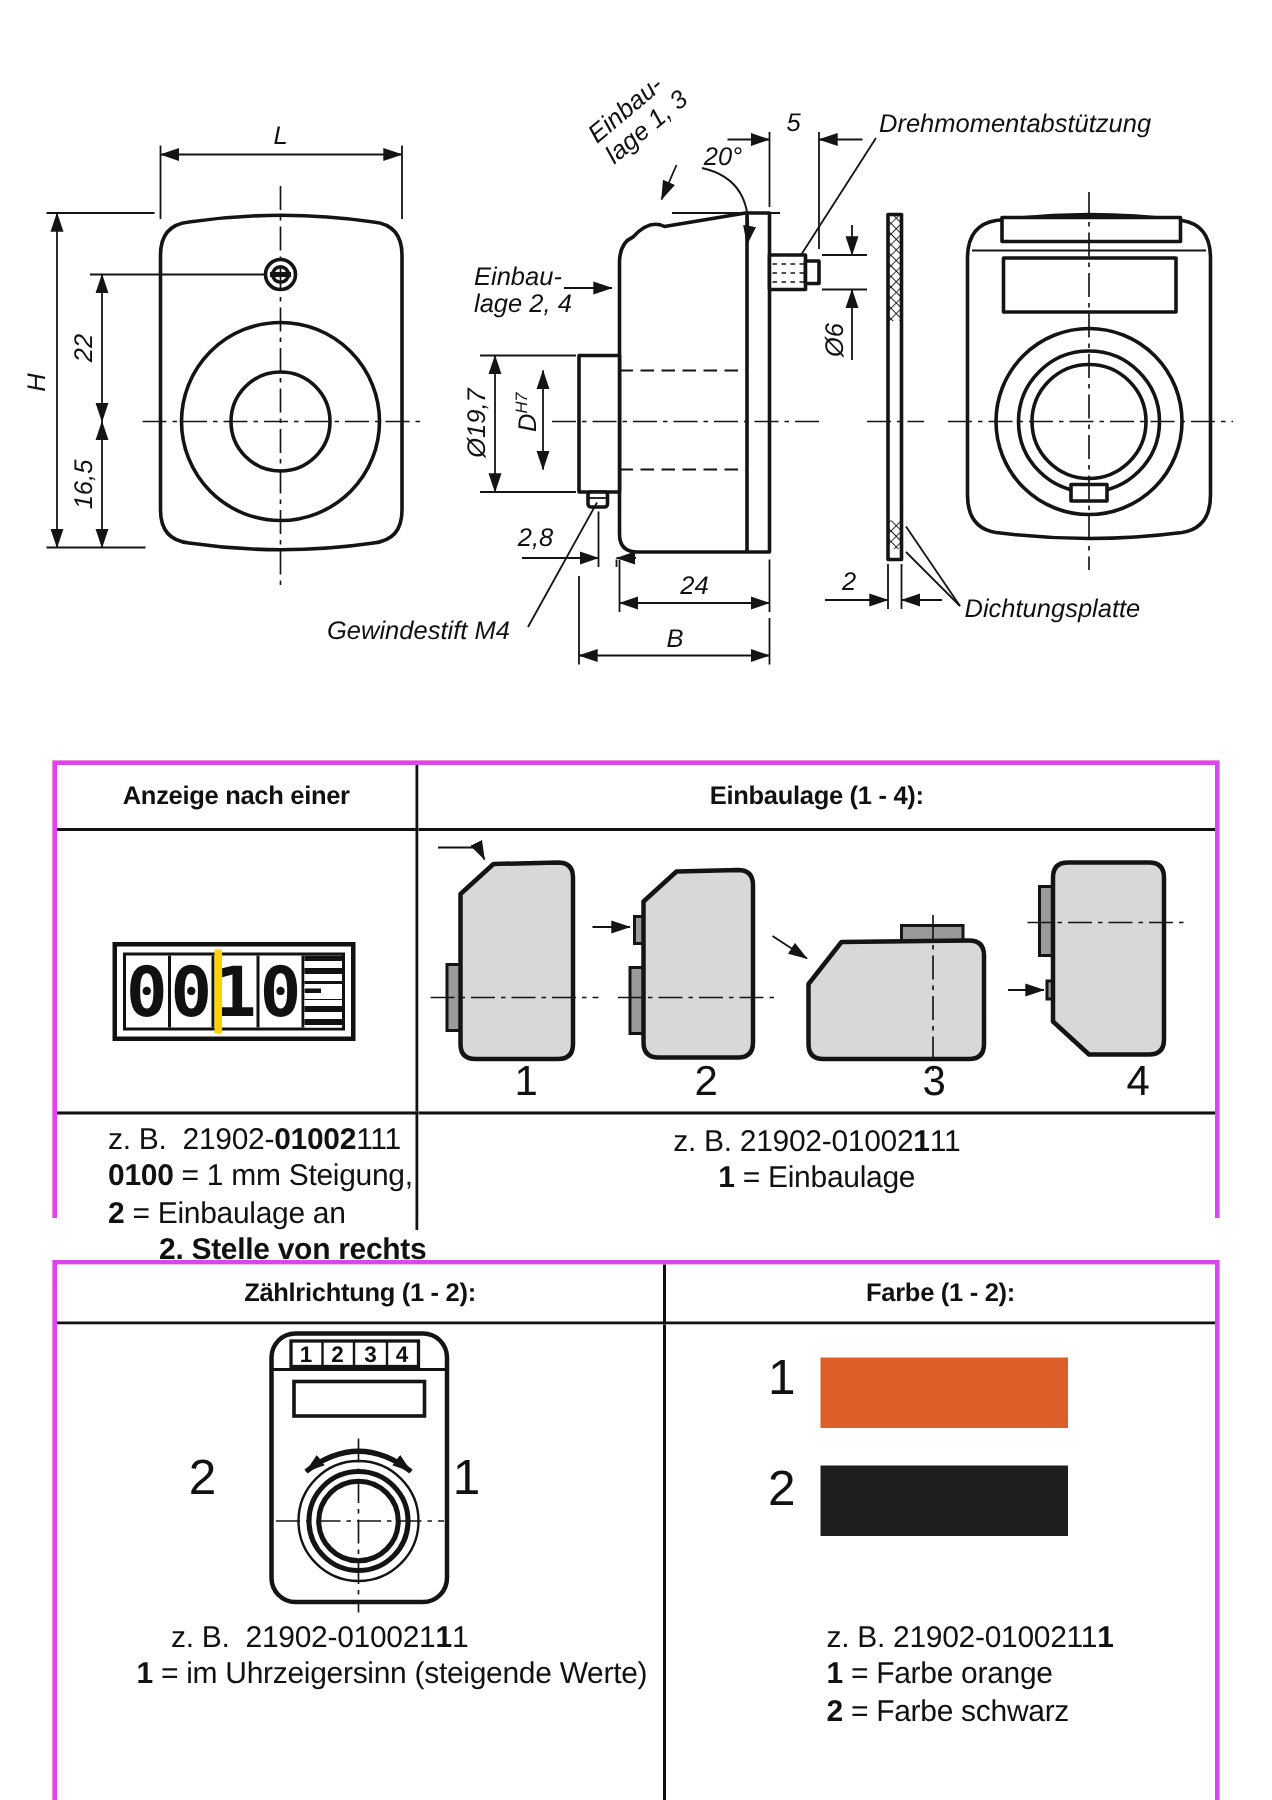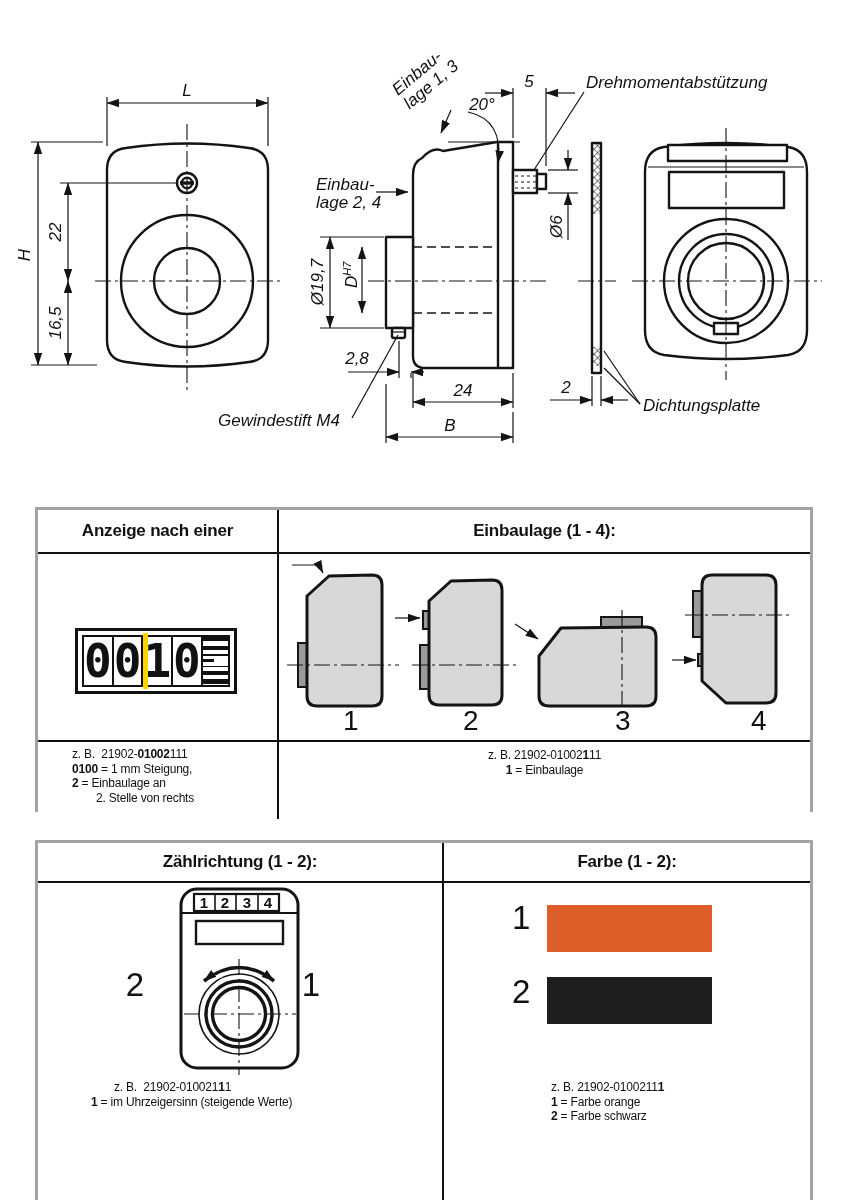--- a/index.html
+++ b/index.html
@@ -8,33 +8,33 @@
 
   svg text { font-family:"Liberation Sans", sans-serif; fill:#111; }
   .lab  { font-style:italic; font-size:17px; }
   .ol   { stroke:#141414; stroke-width:2.4; fill:none; stroke-linejoin:round; }
   .olf  { stroke:#141414; stroke-width:2.4; fill:#fff; stroke-linejoin:round; }
   .dim  { stroke:#141414; stroke-width:1.2; fill:none; }
   .cl   { stroke:#141414; stroke-width:1.1; fill:none; stroke-dasharray:16 4 3 4; }
   .hid  { stroke:#141414; stroke-width:1.4; fill:none; stroke-dasharray:9 5; }
   .thrd { stroke:#141414; stroke-width:1; fill:none; stroke-dasharray:3 3; }
 
-  .tbl { position:absolute; border:3px solid #a3a3a3; background:#fca5a5; display:grid; }
+  .tbl { position:absolute; border:3px solid #d946ef; background:#fca5a5; display:grid; }
   #table1 { left:35px; top:507px; width:778px; height:305px;
             grid-template-columns:241px 1fr; grid-template-rows:44px 1fr 79px; }
   #table2 { left:35px; top:840px; width:778px; height:418px;
             grid-template-columns:406px 1fr; grid-template-rows:40px 1fr; }
   .cell { position:relative; background:#fff; }
   .b-r { border-right:2px solid #111; }
   .b-b { border-bottom:2px solid #111; }
   .b-t { border-top:2px solid #111; }
   .hdr { display:flex; align-items:center; justify-content:center; text-align:center;
          font-weight:bold; font-size:17px; letter-spacing:-0.2px; line-height:1.18; }
 
-  .cap { font-size:12px; letter-spacing:-0.2px; line-height:1.22; }
+  .cap { font-size:20px; letter-spacing:-0.2px; line-height:1.22; }
   .cap-line { white-space:pre; }
   .cap b { font-weight:bold; }
 
   
   .counter { position:absolute; left:37px; top:74px; width:162px; height:66px;
              border:3px solid #111; background:#fff; }
   .counter-inner { position:absolute; left:4px; top:4px; right:4px; bottom:4px;
                    border:2px solid #111; display:flex; }
   .digit { flex:1; border-right:2px solid #111; display:flex; align-items:center; justify-content:center;
            font-family:"DejaVu Sans Mono", monospace; font-weight:bold; font-size:46px; line-height:48px; }
@@ -265,21 +265,21 @@
           <line class="dim" x1="393" y1="106" x2="417" y2="106" stroke-width="2.2" marker-end="url(#ar)"></line>
           <text x="472" y="176" font-size="28">4</text>
         </g>
       </svg>
     </div>
 
     <div class="cell b-r b-t cap" style="padding:5px 0 0 34px;">
       <div class="cap-line"><span>z. B.  21902-</span><b>01002</b><span>111</span></div>
       <div class="cap-line"><b>0100</b><span> = 1 mm Steigung,</span></div>
       <div class="cap-line"><b>2</b><span> = Einbaulage an</span></div>
-      <div class="cap-line" style="margin-left:24px;"><span>2. Stelle von rechts</span></div>
+      <div class="cap-line" style="margin-left:34px;font-weight:bold;"><span>2. Stelle von rechts</span></div>
     </div>
     <div class="cell b-t cap" style="text-align:center; padding-top:6px;">
       <div class="cap-line"><span>z. B. 21902-01002</span><b>1</b><span>11</span></div>
       <div class="cap-line"><b>1</b><span> = Einbaulage</span></div>
     </div>
   </div>
 
   
   <div id="table2" class="tbl">
     <div class="cell hdr b-r b-b">

